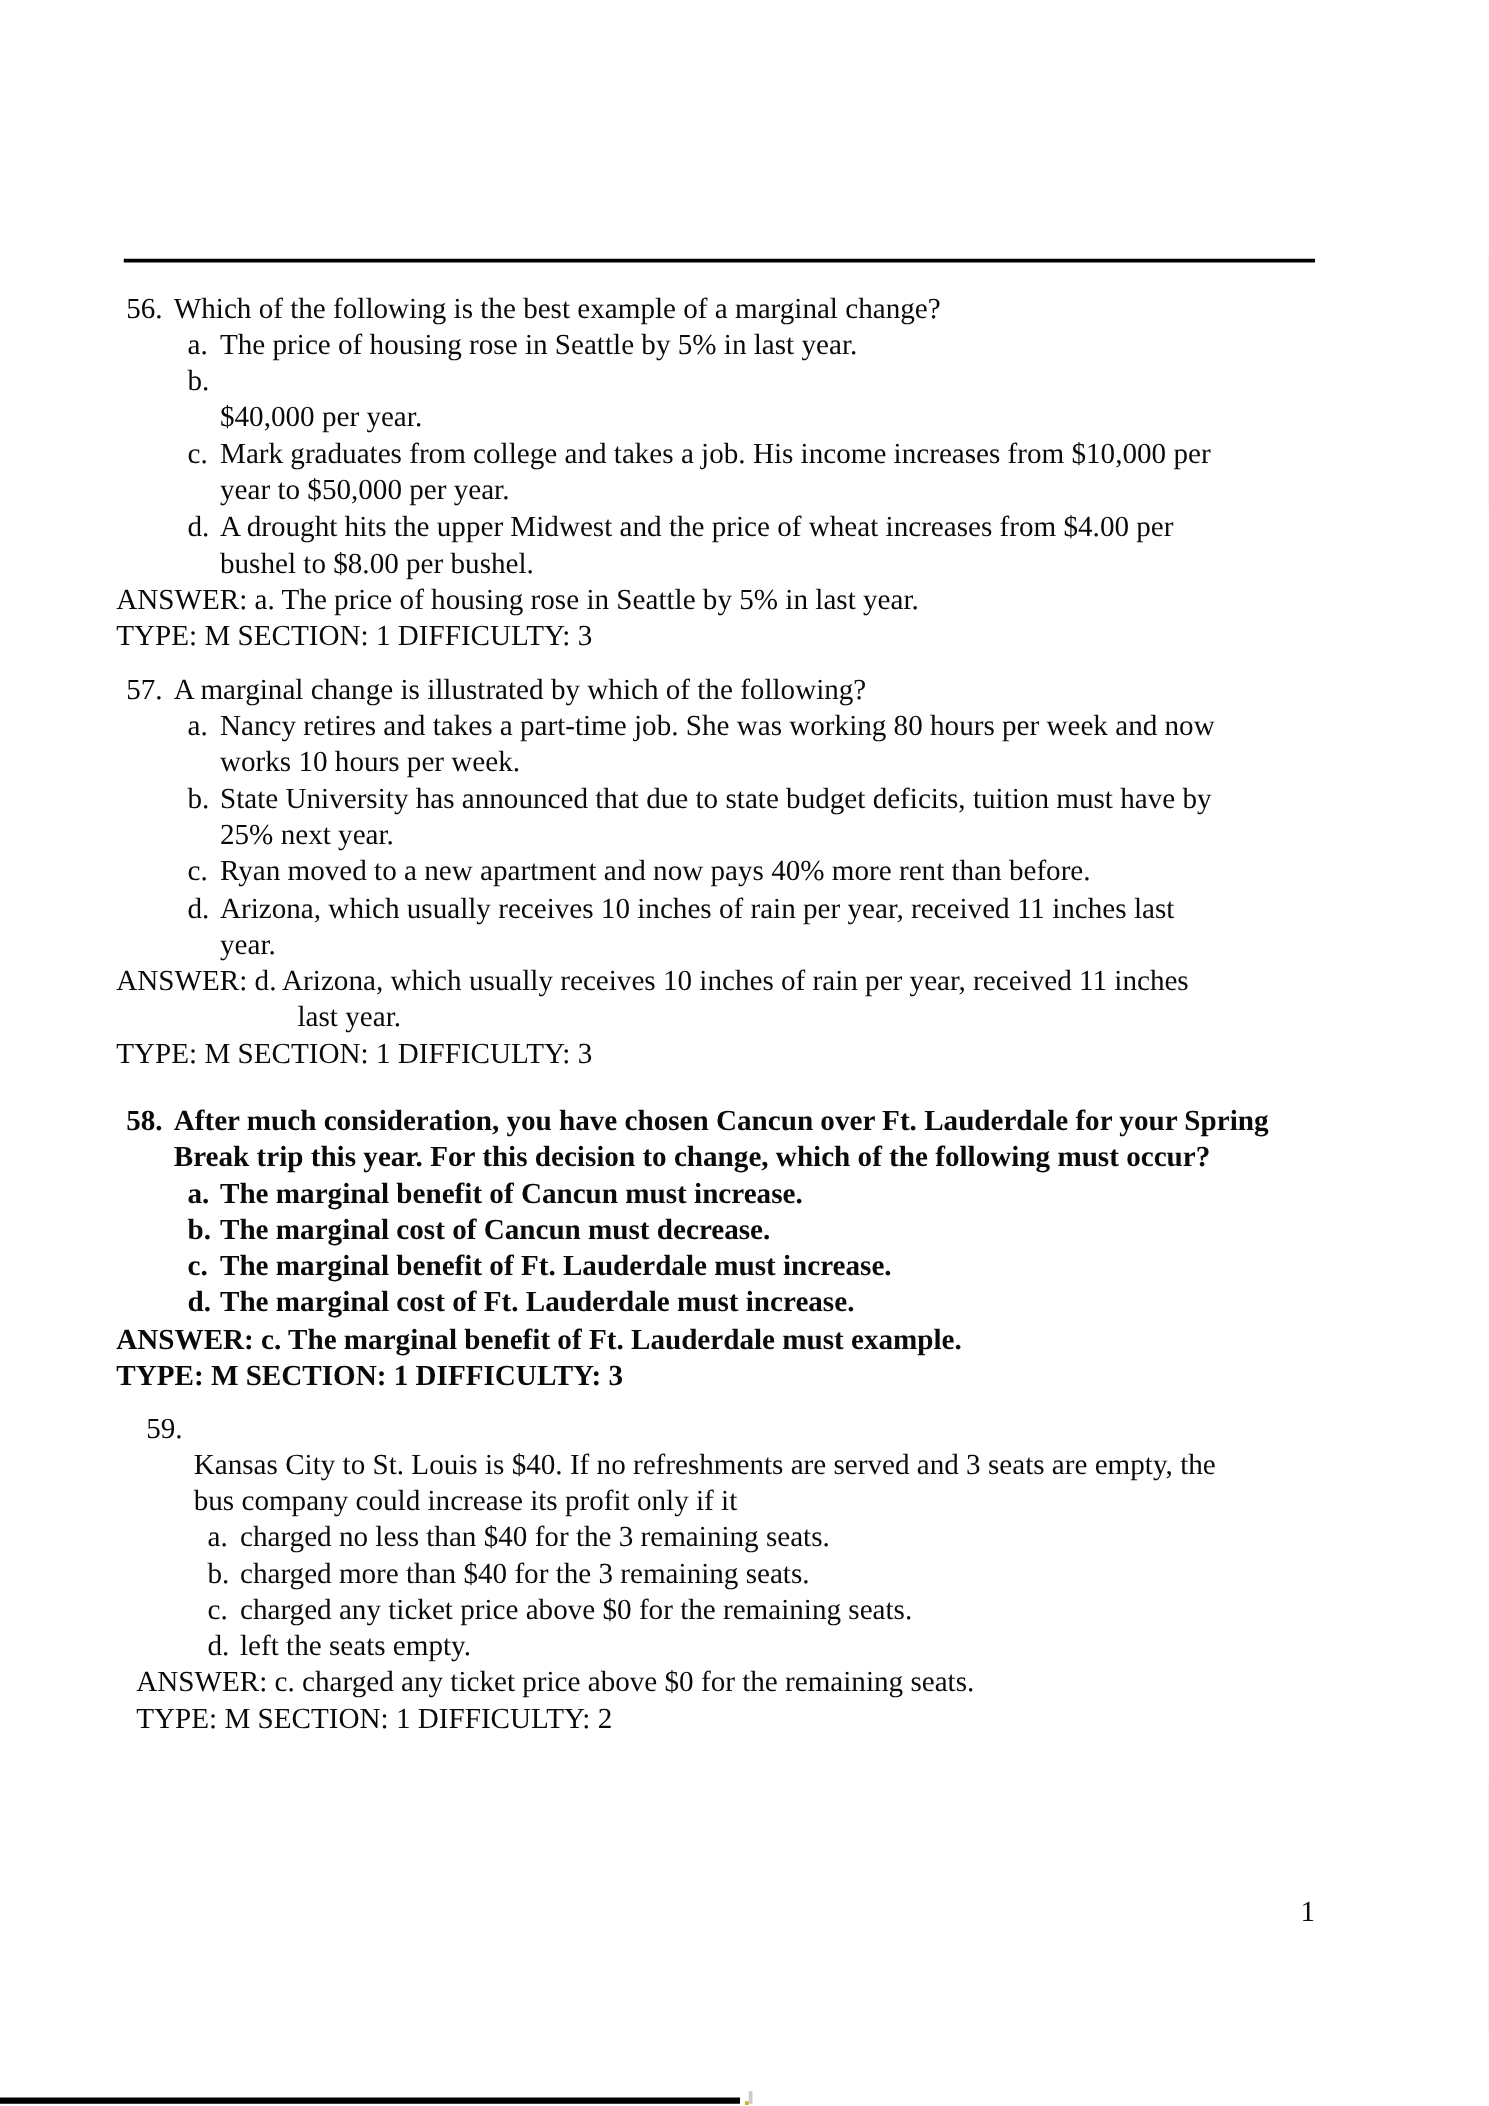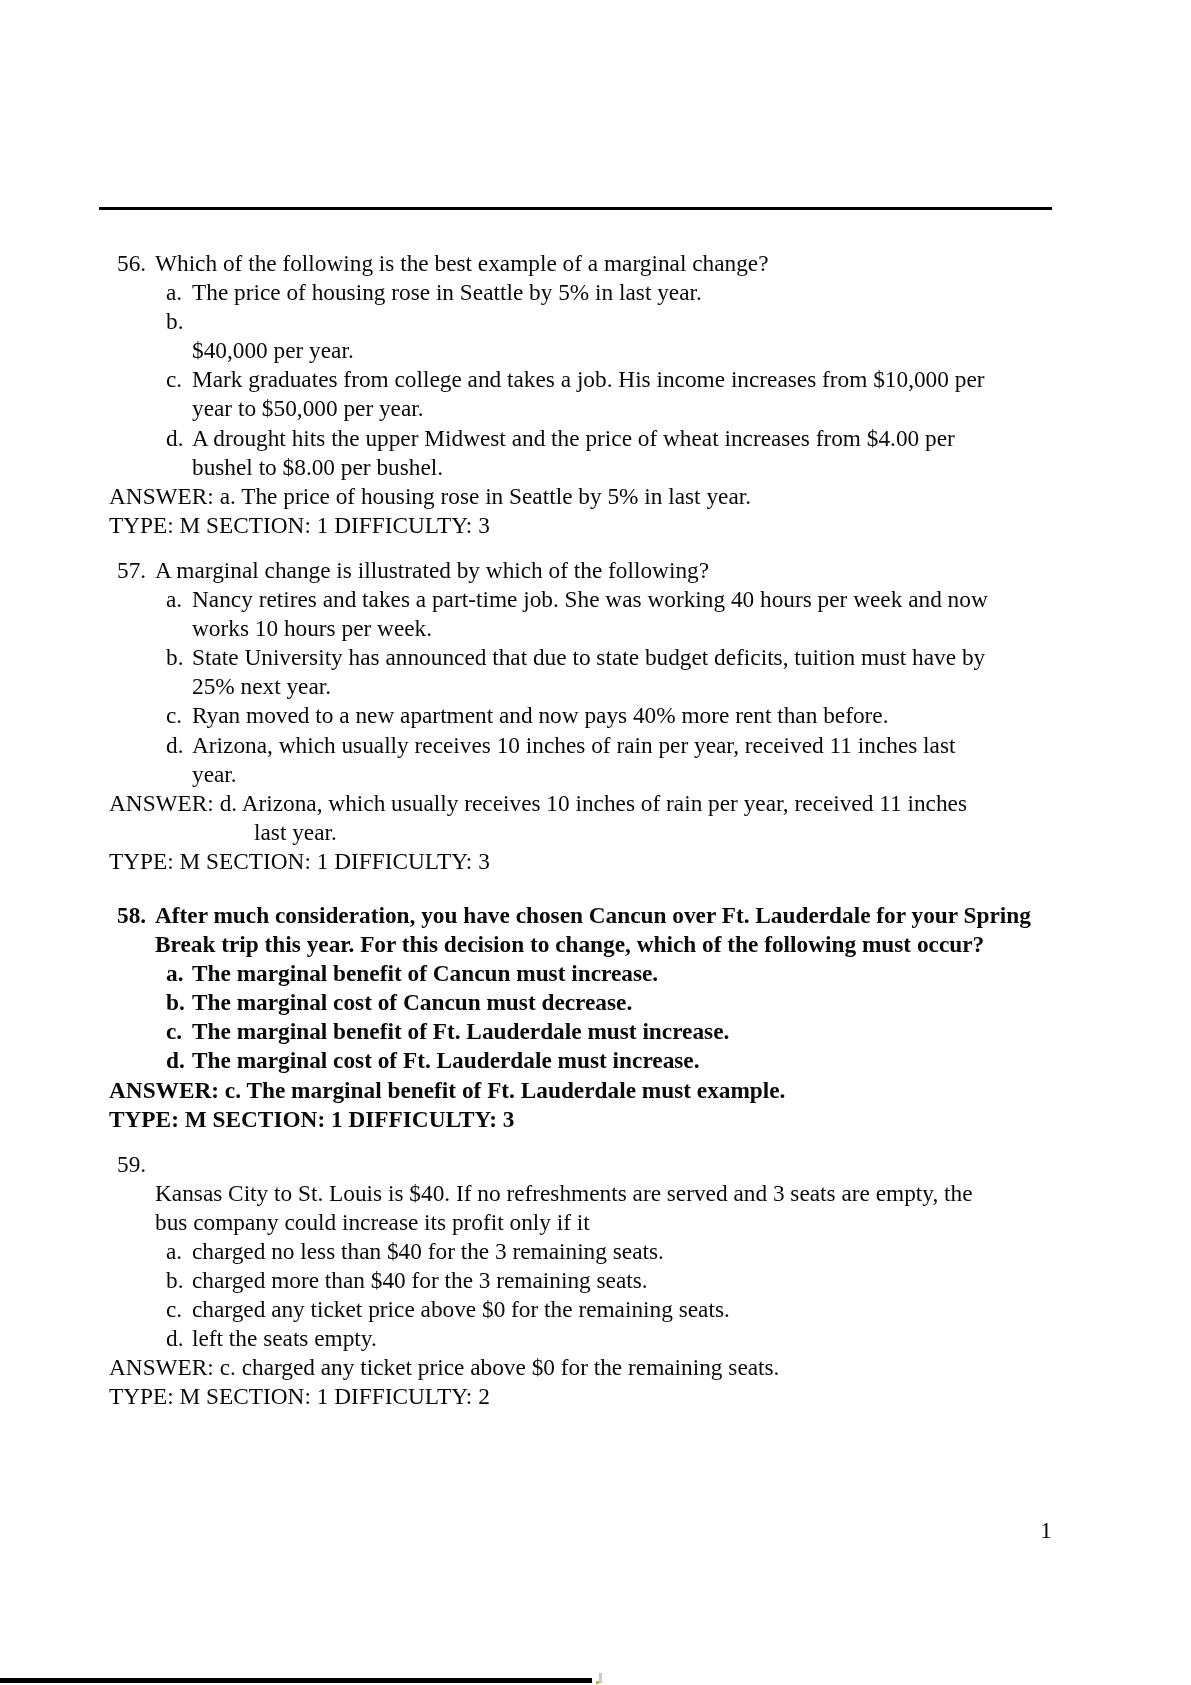--- a/index.html
+++ b/index.html
@@ -18,24 +18,24 @@
     position: absolute;
     left: 99px; top: 207px;
     width: 953px; height: 3px;
     background: #000;
   }
   #content {
     position: absolute;
     left: 0; top: 233px;
     width: 1191px;
   }
-  .block { margin: 16px; }
+  .block { margin: 0; }
   .block:nth-of-type(2) { margin-top: 14px; }
   .block:nth-of-type(3) { margin-top: 25px; font-weight: bold; }
-  .block:nth-of-type(4) { margin-top: 13px; }
+  .block:nth-of-type(4) { margin-top: 13px; padding-left: 16px; }
   .line {
     position: relative;
     height: 29.1px;
     line-height: 29.1px;
     white-space: nowrap;
   }
   .line .lbl { position: absolute; top: 0; }
   .q  .lbl { left: 101px; }
   .opt .lbl { left: 150px; }
   .q  .txt, .qc .txt { display: block; margin-left: 139px; }
@@ -111,21 +111,21 @@
           <span class="txt">TYPE: M SECTION: 1 DIFFICULTY: 3</span>
         </div>
       </div>
       <div class="block">
         <div class="line q">
           <span class="lbl">57.</span>
           <span class="txt">A marginal change is illustrated by which of the following?</span>
         </div>
         <div class="line opt">
           <span class="lbl">a.</span>
-          <span class="txt">Nancy retires and takes a part-time job. She was working 40 hours per week and now</span>
+          <span class="txt">Nancy retires and takes a part-time job. She was working 80 hours per week and now</span>
         </div>
         <div class="line optc">
           <span class="txt">works 10 hours per week.</span>
         </div>
         <div class="line opt">
           <span class="lbl">b.</span>
           <span class="txt">State University has announced that due to state budget deficits, tuition must have by</span>
         </div>
         <div class="line optc">
           <span class="txt">25% next year.</span>

